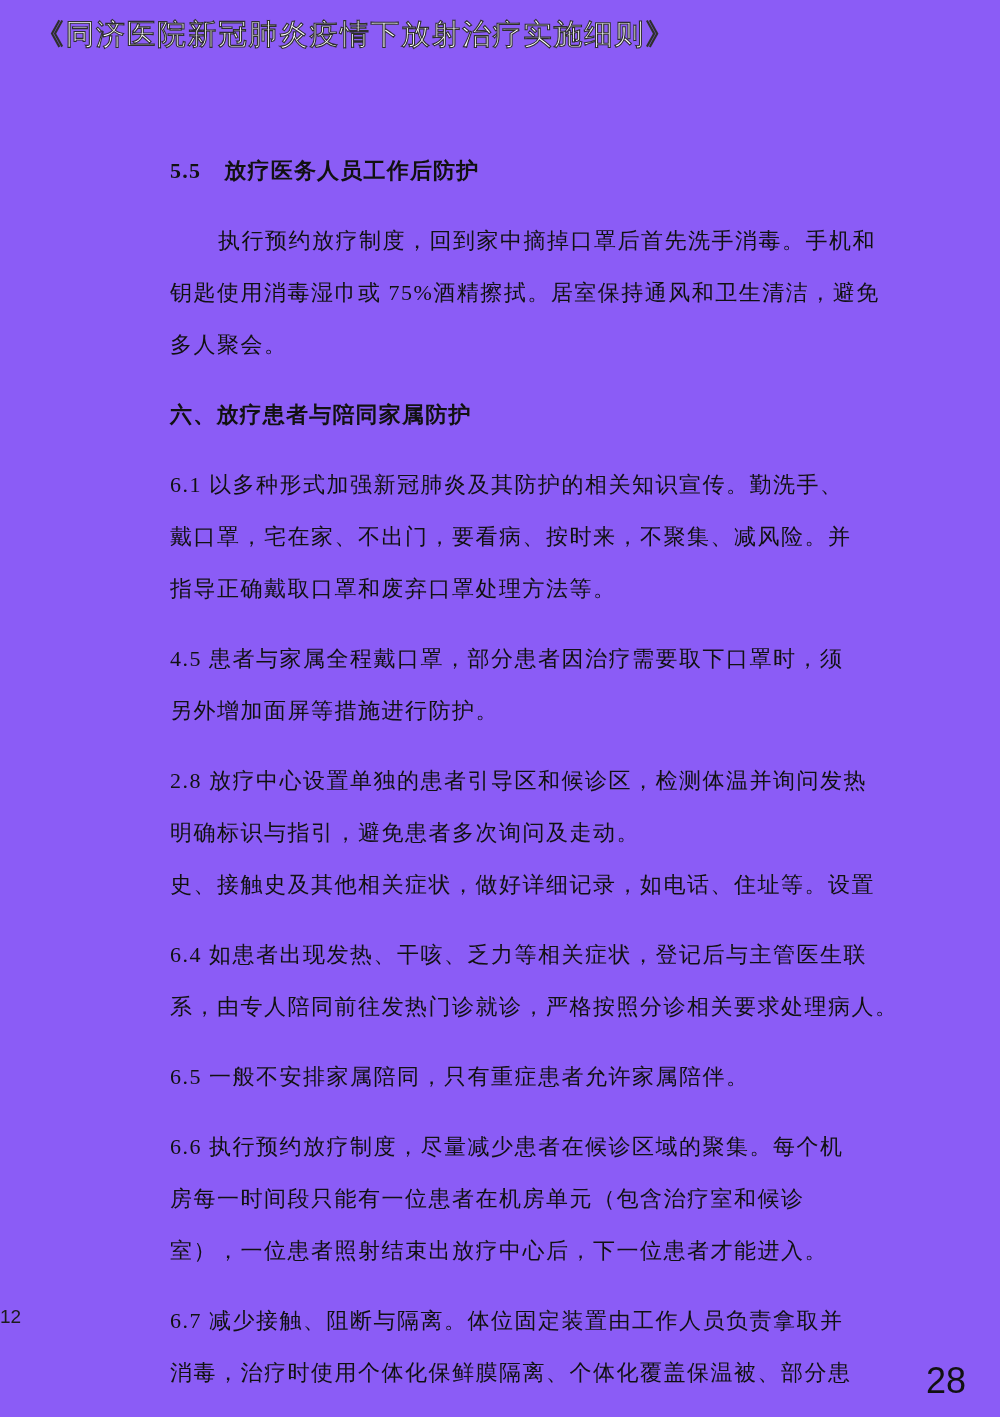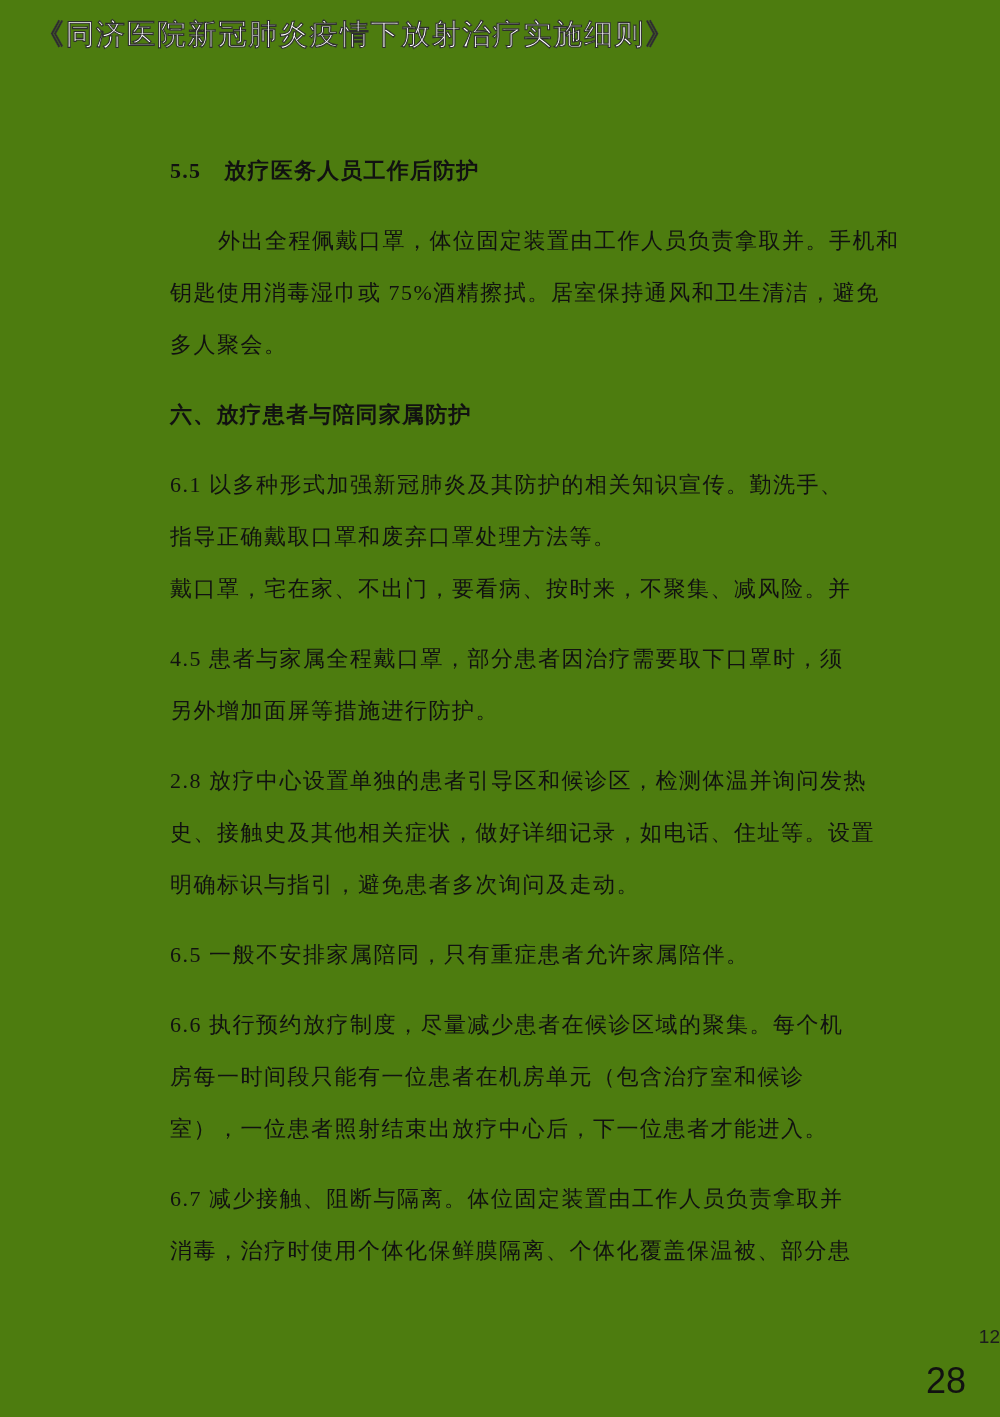--- a/index.html
+++ b/index.html
@@ -1,21 +1,21 @@
 <!DOCTYPE html>
 <html lang="zh"><head>
 <meta charset="utf-8">
 <style>
   html, body { margin: 0; padding: 0; background: #e8e8e8; }
   .page {
     position: relative;
     width: 1000px;
     height: 1417px;
     margin: 0 auto;
-    background: #4d7c0f;
+    background: #8b5cf6;
     color: #111111;
     font-family: "Liberation Serif", "DejaVu Serif", serif;
     overflow: hidden;
   }
   
   .doc-header {
     position: absolute;
     left: 35px;
     top: 15px;
     font-size: 29px;
@@ -37,25 +37,24 @@
   }
   .block { margin: 18px; padding: 0; }
   .line { height: 52px; white-space: nowrap; }
   .block.heading .line { font-weight: bold; letter-spacing: 1.2px; }
   .block.paragraph.indent-first .line:first-child { text-indent: 48px; }
   .footer-page-number {
     position: absolute;
     top: 1306px;
     left: 0;
     width: 1000px;
-    text-align: right;
+    text-align: left;
     font-family: "Liberation Sans", "DejaVu Sans", sans-serif;
     font-size: 19px;
     color: #1c1c1c;
-    margin-top: 20px;
   }
   .corner-page-number {
     position: absolute;
     top: 1363px;
     left: 926px;
     font-family: "Liberation Sans", "DejaVu Sans", sans-serif;
     font-size: 36px;
     line-height: 1;
     color: #111111;
   }
@@ -64,40 +63,44 @@
 <body>
 
 <div class="page">
   <div class="doc-header">《同济医院新冠肺炎疫情下放射治疗实施细则》</div>
 
   <div class="doc-body" id="doc-body">
       <div class="block heading">
         <div class="line">5.5　放疗医务人员工作后防护</div>
       </div>
       <div class="block paragraph indent-first">
-        <div class="line">外出全程佩戴口罩，体位固定装置由工作人员负责拿取并。手机和</div>
+        <div class="line">执行预约放疗制度，回到家中摘掉口罩后首先洗手消毒。手机和</div>
         <div class="line">钥匙使用消毒湿巾或 75%酒精擦拭。居室保持通风和卫生清洁，避免</div>
         <div class="line">多人聚会。</div>
       </div>
       <div class="block heading">
         <div class="line">六、放疗患者与陪同家属防护</div>
       </div>
       <div class="block paragraph">
         <div class="line">6.1 以多种形式加强新冠肺炎及其防护的相关知识宣传。勤洗手、</div>
+        <div class="line">戴口罩，宅在家、不出门，要看病、按时来，不聚集、减风险。并</div>
         <div class="line">指导正确戴取口罩和废弃口罩处理方法等。</div>
-        <div class="line">戴口罩，宅在家、不出门，要看病、按时来，不聚集、减风险。并</div>
       </div>
       <div class="block paragraph">
         <div class="line">4.5 患者与家属全程戴口罩，部分患者因治疗需要取下口罩时，须</div>
         <div class="line">另外增加面屏等措施进行防护。</div>
       </div>
       <div class="block paragraph">
         <div class="line">2.8 放疗中心设置单独的患者引导区和候诊区，检测体温并询问发热</div>
+        <div class="line">明确标识与指引，避免患者多次询问及走动。</div>
         <div class="line">史、接触史及其他相关症状，做好详细记录，如电话、住址等。设置</div>
-        <div class="line">明确标识与指引，避免患者多次询问及走动。</div>
+      </div>
+      <div class="block paragraph">
+        <div class="line">6.4 如患者出现发热、干咳、乏力等相关症状，登记后与主管医生联</div>
+        <div class="line">系，由专人陪同前往发热门诊就诊，严格按照分诊相关要求处理病人。</div>
       </div>
       <div class="block paragraph">
         <div class="line">6.5 一般不安排家属陪同，只有重症患者允许家属陪伴。</div>
       </div>
       <div class="block paragraph">
         <div class="line">6.6 执行预约放疗制度，尽量减少患者在候诊区域的聚集。每个机</div>
         <div class="line">房每一时间段只能有一位患者在机房单元（包含治疗室和候诊</div>
         <div class="line">室），一位患者照射结束出放疗中心后，下一位患者才能进入。</div>
       </div>
       <div class="block paragraph">

